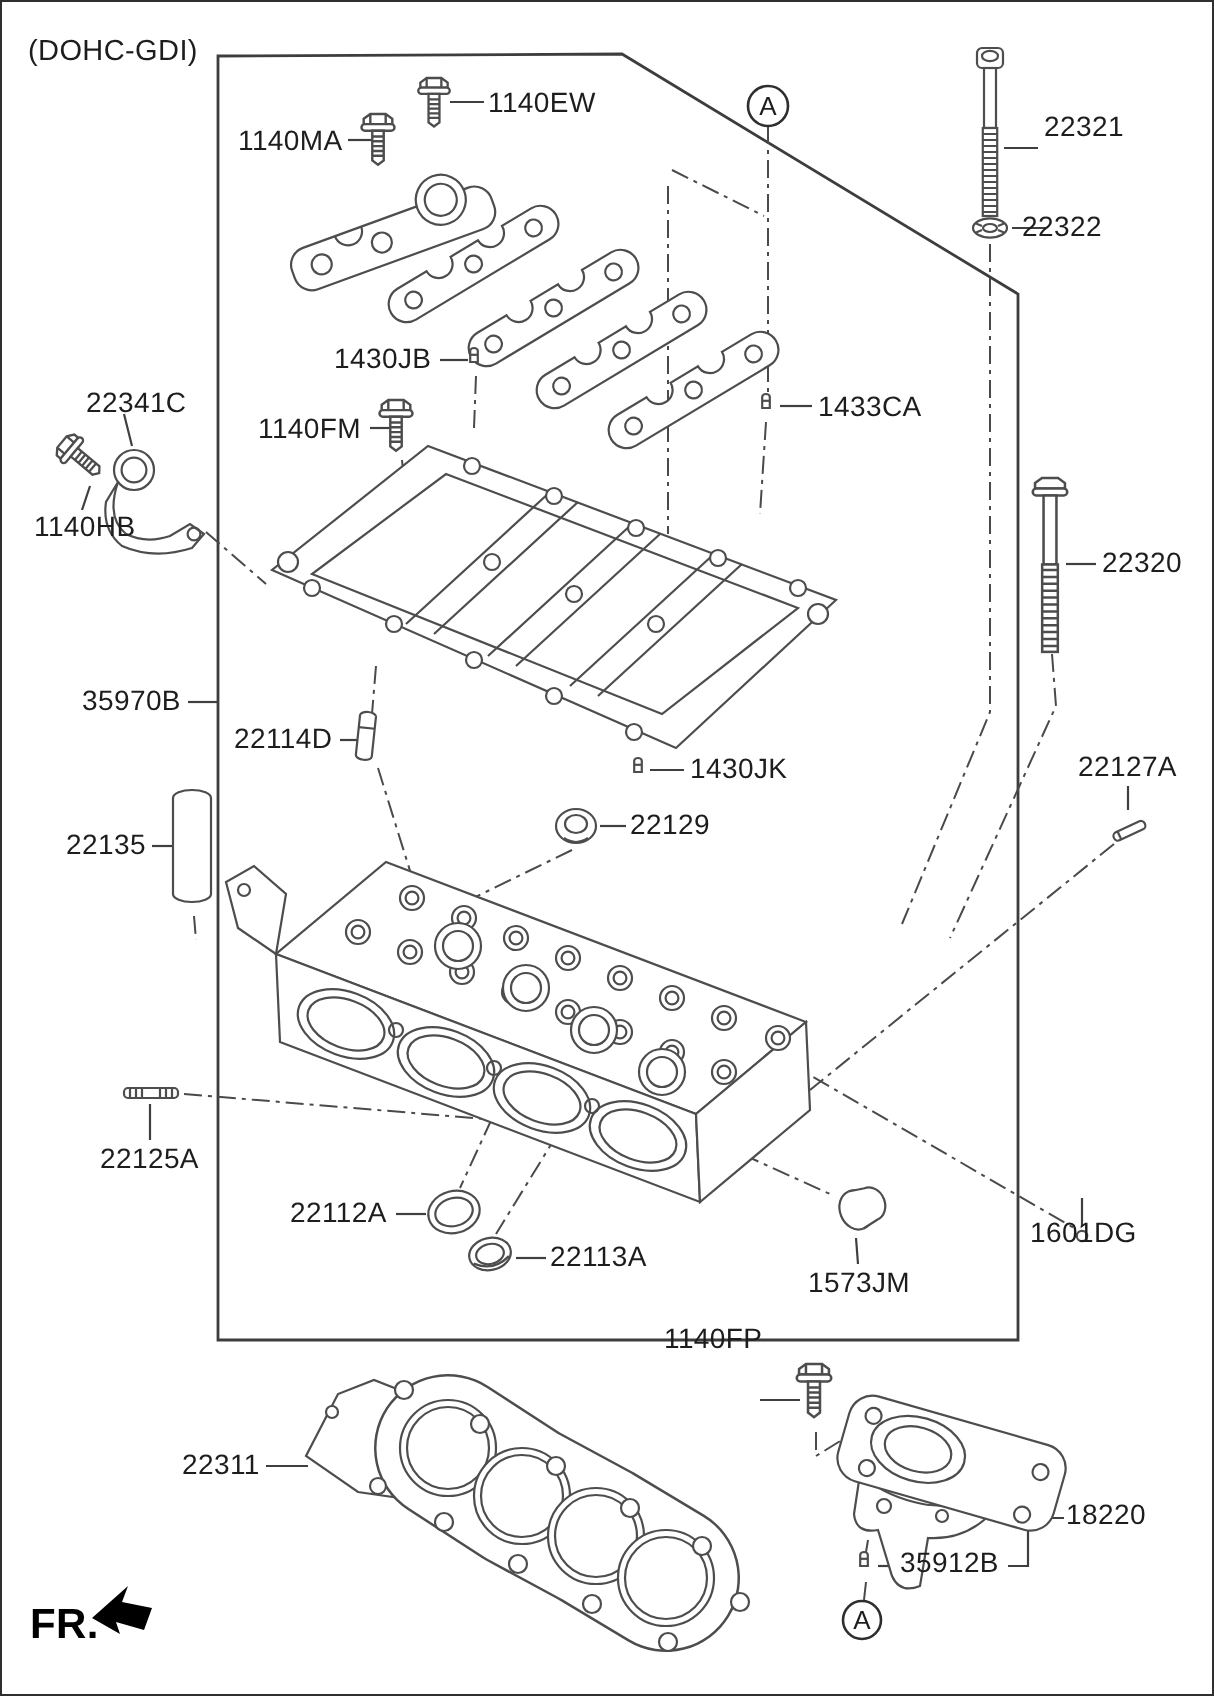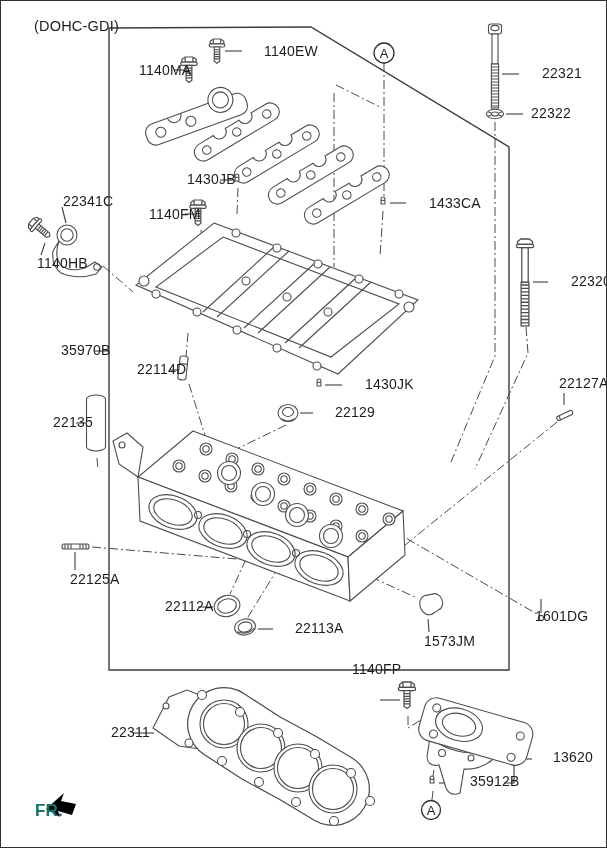--- a/index.html
+++ b/index.html
@@ -4,24 +4,24 @@
 <style>
   html,body{margin:0;padding:0;background:#e8e8e8;}
   .stage{
     position:relative;width:607px;height:848px;background:#ffffff;
     border:1px solid #2f2f2f;box-sizing:border-box;overflow:hidden;
     font-family:"Liberation Sans",sans-serif;
   }
   svg{position:absolute;left:0;top:0;}
   .lbl{
     position:absolute;font-size:14px;line-height:1.05;color:#1d1d1d;
-    letter-spacing:.2px;white-space:nowrap;pointer-events:none;margin-left:20px;
+    letter-spacing:.2px;white-space:nowrap;pointer-events:none;
   }
   .title-lbl{font-size:14.5px;}
-  .fr-lbl{font-size:17px;font-weight:bold;color:#0f766e;}
+  .fr-lbl{font-size:21px;font-weight:bold;color:#000000;}
   
   .ln{stroke:#3f3f3f;stroke-width:1.1;fill:none;}
   .dd{stroke:#4a4a4a;stroke-width:1;fill:none;stroke-dasharray:9 3 2 3;}
   .pt{stroke:#4d4d4d;stroke-width:1.1;fill:#ffffff;}
   .pn{stroke:#4d4d4d;stroke-width:1.1;fill:none;}
   .box{stroke:#3d3d3d;stroke-width:1.4;fill:none;}
   .amark{stroke:#2e2e2e;stroke-width:1.3;fill:#fff;}
   .atxt{font-family:"Liberation Sans",sans-serif;font-size:13px;fill:#1d1d1d;}
   .blk{fill:#000;stroke:none;}
 </style>
@@ -348,34 +348,34 @@
 
 <div class="lbl title-lbl" style="left:13px;top:18px">(DOHC-GDI)</div>
 
 <div class="lbl" style="left:243px;top:43px">1140EW</div>
 <div class="lbl" style="left:118px;top:62px">1140MA</div>
 <div class="lbl" style="left:166px;top:171px">1430JB</div>
 <div class="lbl" style="left:42px;top:193px">22341C</div>
 <div class="lbl" style="left:128px;top:206px">1140FM</div>
 <div class="lbl" style="left:16px;top:255px">1140HB</div>
 <div class="lbl" style="left:408px;top:195px">1433CA</div>
-<div class="lbl" style="left:521px;top:65px">22321</div>
+<div class="lbl" style="left:521px;top:55px">22321</div>
 <div class="lbl" style="left:510px;top:105px">22322</div>
 <div class="lbl" style="left:550px;top:273px">22320</div>
 <div class="lbl" style="left:40px;top:342px">35970B</div>
 <div class="lbl" style="left:116px;top:361px">22114D</div>
 <div class="lbl" style="left:344px;top:376px">1430JK</div>
 <div class="lbl" style="left:538px;top:375px">22127A</div>
 <div class="lbl" style="left:32px;top:414px">22135</div>
 <div class="lbl" style="left:314px;top:404px">22129</div>
 <div class="lbl" style="left:49px;top:571px">22125A</div>
 <div class="lbl" style="left:144px;top:598px">22112A</div>
 <div class="lbl" style="left:274px;top:620px">22113A</div>
 <div class="lbl" style="left:403px;top:633px">1573JM</div>
 <div class="lbl" style="left:514px;top:608px">1601DG</div>
 <div class="lbl" style="left:90px;top:724px">22311</div>
 <div class="lbl" style="left:331px;top:661px">1140FP</div>
-<div class="lbl" style="left:532px;top:749px">13620</div>
+<div class="lbl" style="left:532px;top:749px">18220</div>
 <div class="lbl" style="left:449px;top:773px">35912B</div>
 
 <div class="lbl fr-lbl" style="left:14px;top:801px">FR.</div>
 
 </div>
 
 </body></html>

